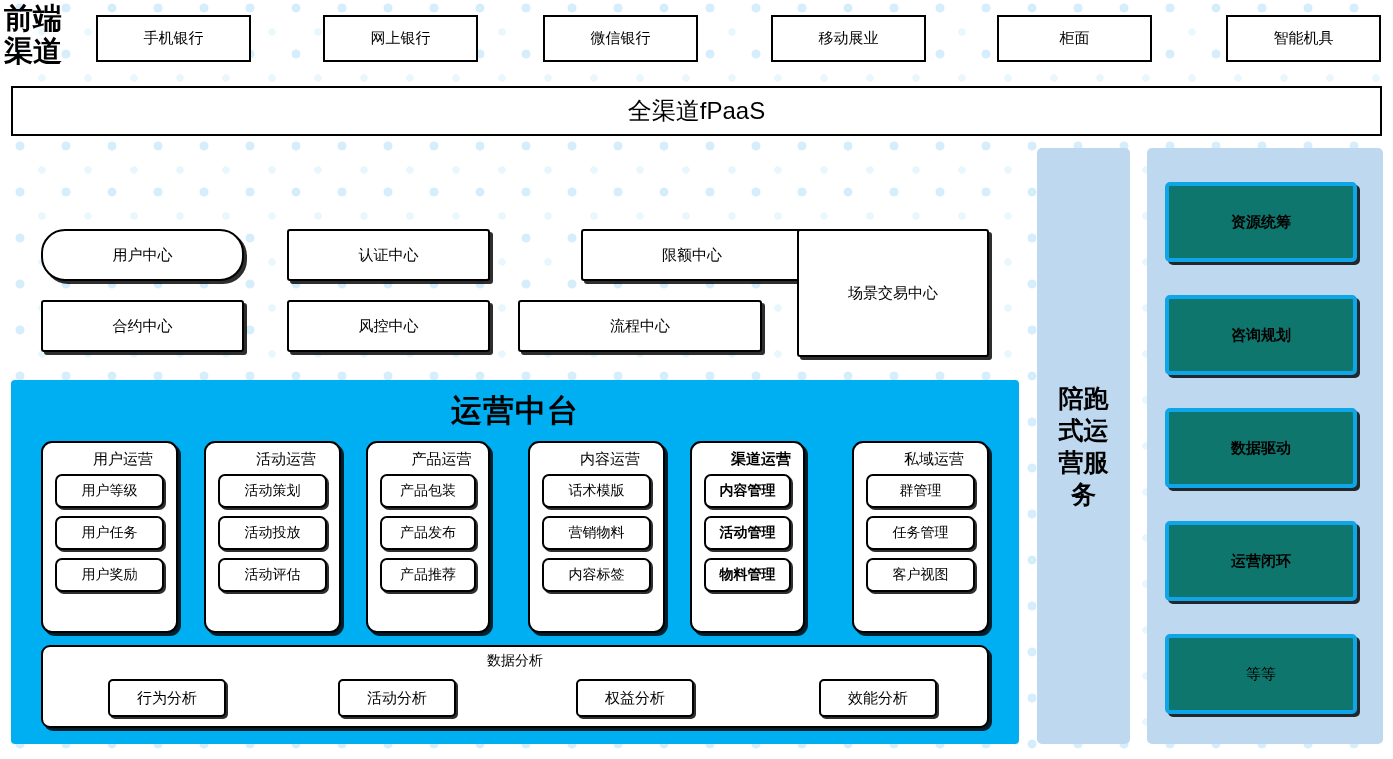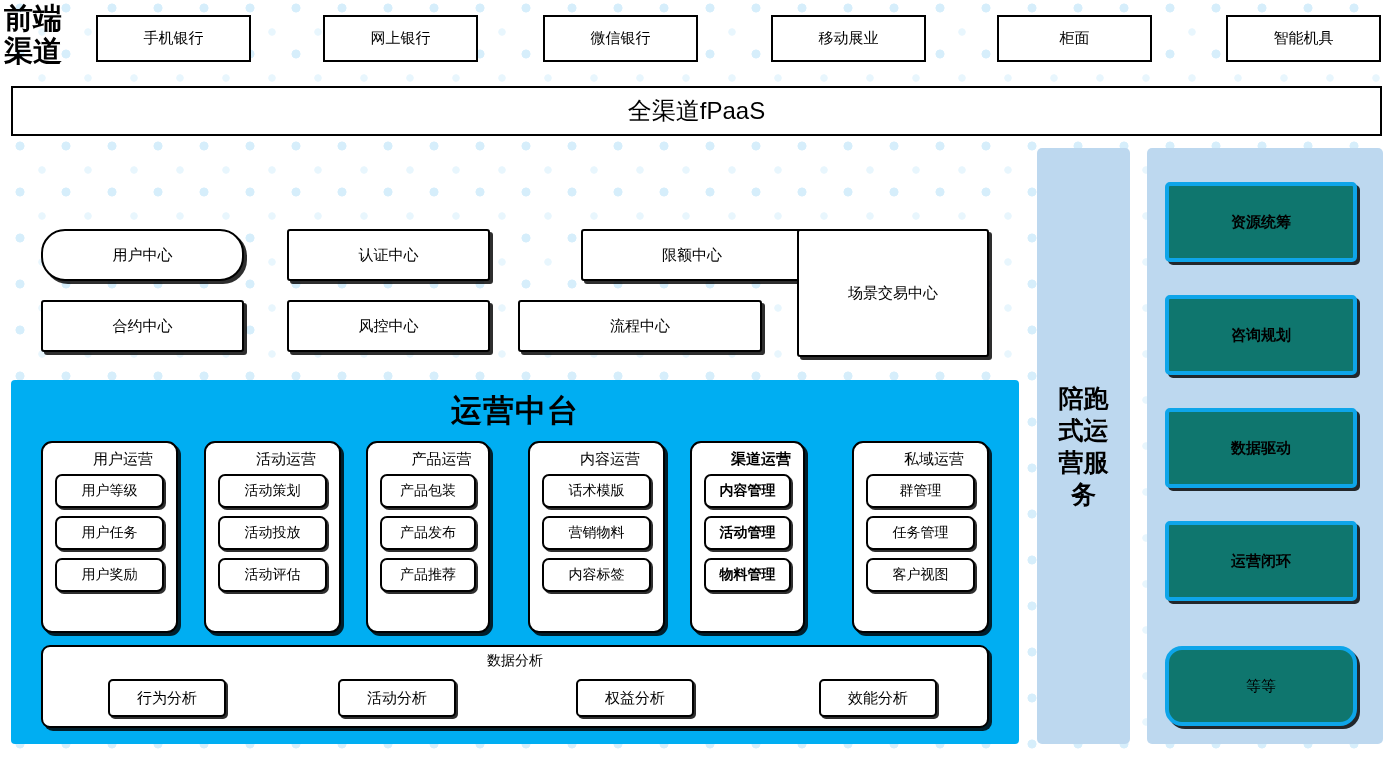--- a/index.html
+++ b/index.html
@@ -351,16 +351,16 @@
       <div>营服</div>
       <div>务</div>
     </div>
   </div>
 
   <div class="lightblue-panel" id="pillar-col">
     <div class="pillar-chip" style="top:34px;">资源统筹</div>
     <div class="pillar-chip" style="top:147px;">咨询规划</div>
     <div class="pillar-chip" style="top:260px;">数据驱动</div>
     <div class="pillar-chip" style="top:373px;">运营闭环</div>
-    <div class="pillar-chip plain" style="top:498px;border-radius:17px;">等等</div>
+    <div class="pillar-chip plain" style="top:486px;">等等</div>
   </div>
 
 </div>
 
 </body></html>

